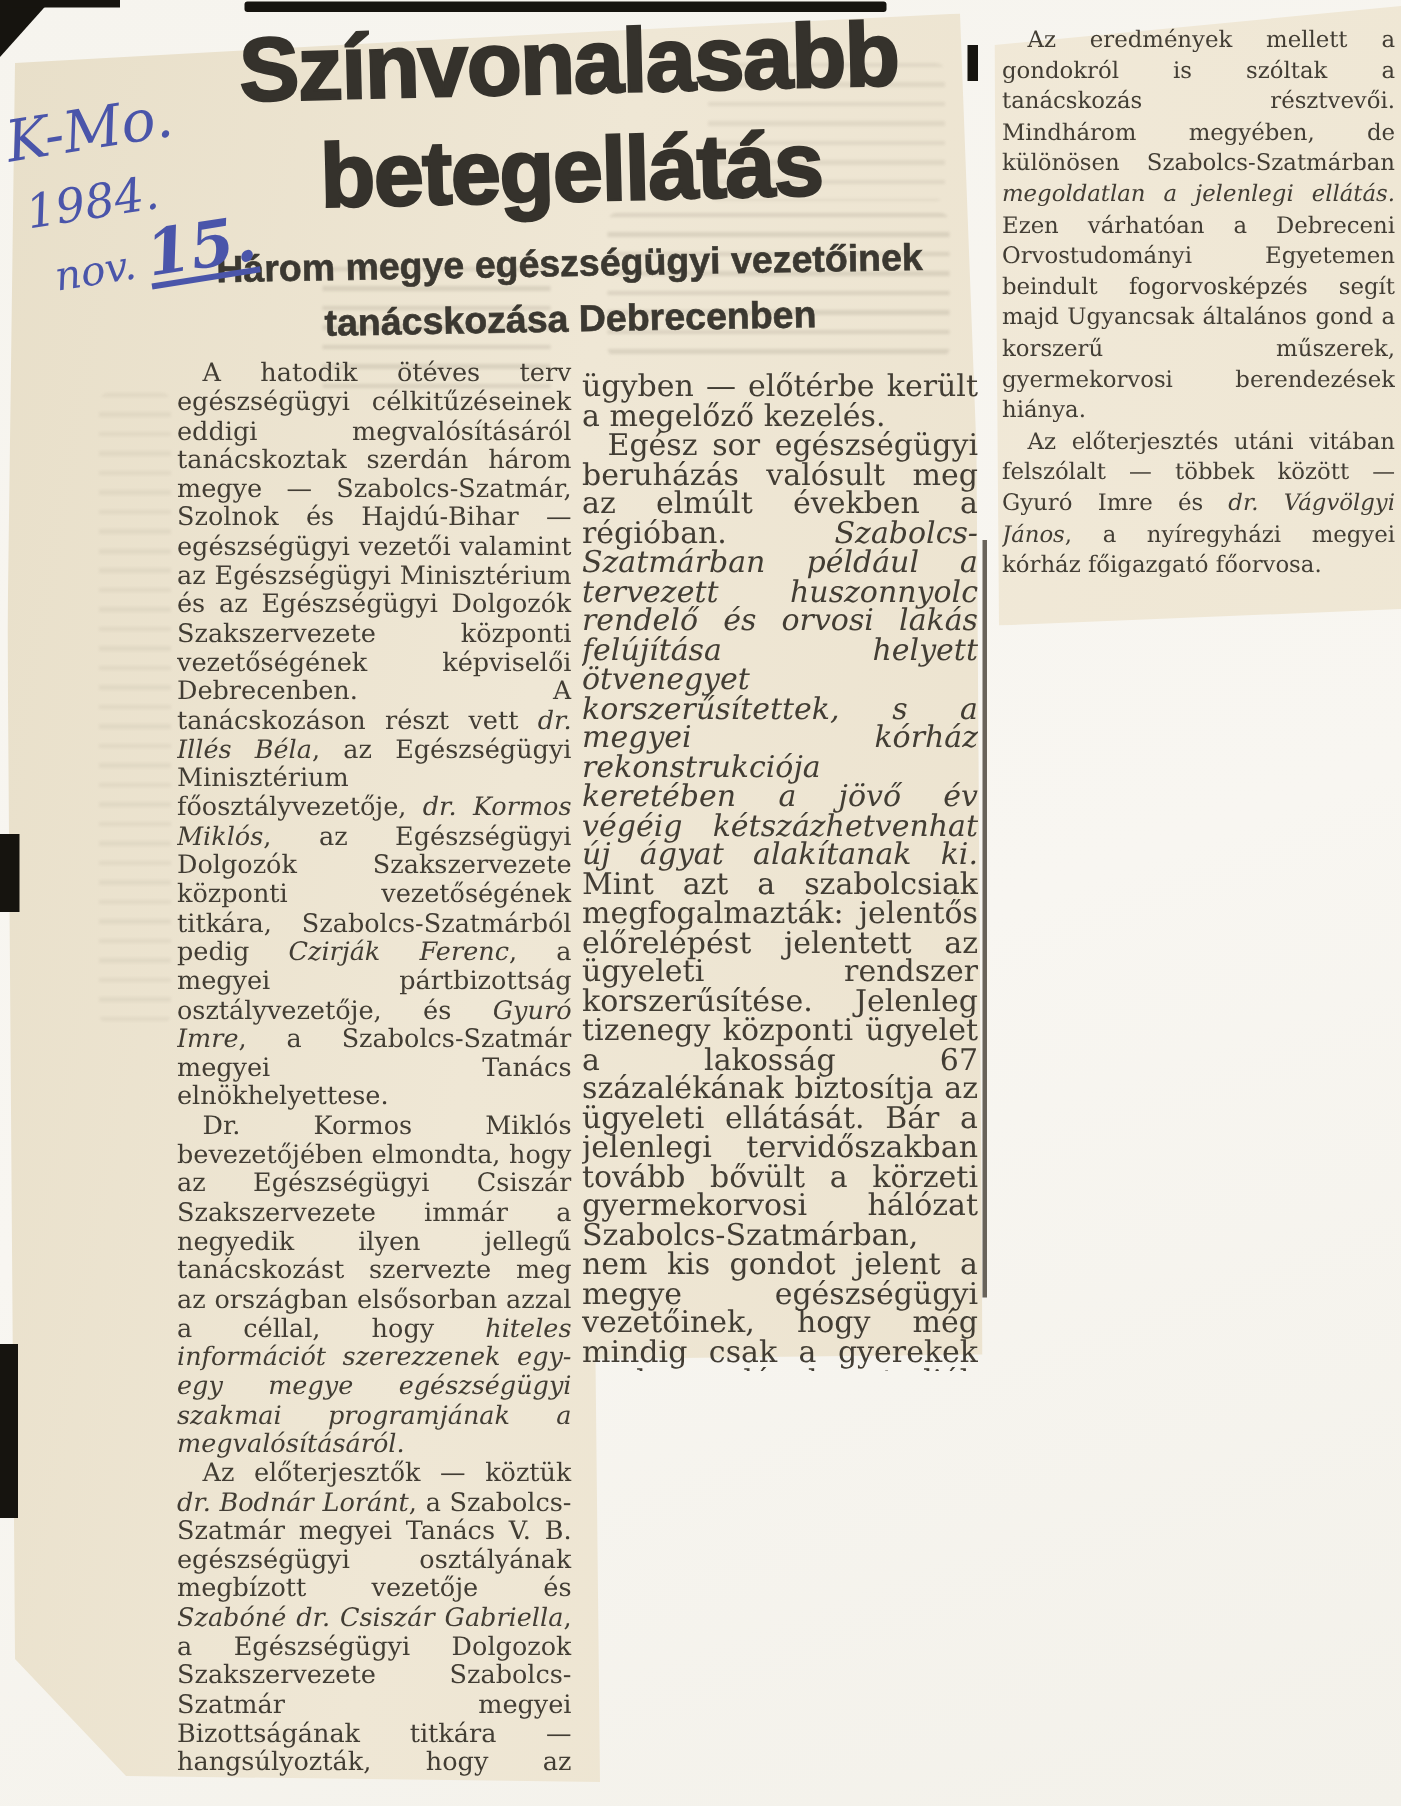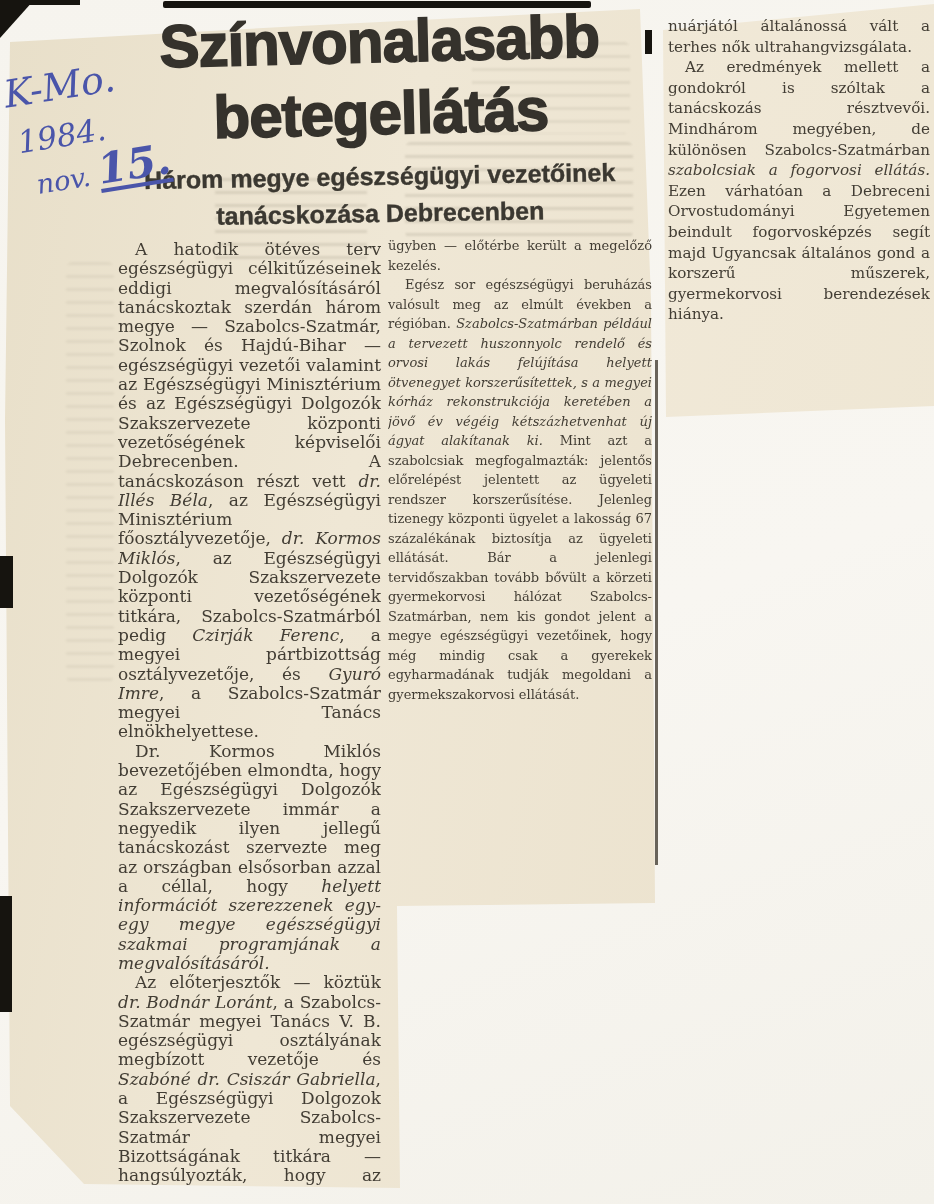--- a/index.html
+++ b/index.html
@@ -58,21 +58,21 @@
   .handnote .l1{font-size:38px;line-height:40px;}
   .handnote .l2{font-size:31px;line-height:34px;margin:12px 0 0 6px;}
   .handnote .l3{font-size:27px;line-height:30px;margin:8px 0 0 18px;}
   .handnote .big15{font-size:42px;font-weight:bold;text-decoration:underline;text-underline-offset:5px;}
   
   .col{position:absolute;color:#423d34;text-align:justify;overflow:hidden;}
   .col p{margin:0;text-indent:17px;}
   .col p.noindent{text-indent:0;}
   .col em{font-style:italic;}
   .col-1{left:118px;top:240px;width:263px;height:946px;font-size:17px;line-height:19.3px;}
-  .col-2{left:388px;top:236px;width:264px;height:666px;font-size:13px;line-height:19.5px;}
+  .col-2{left:388px;top:248px;width:264px;height:666px;font-size:20px;line-height:19.5px;}
   .col-3{left:668px;top:16px;width:262px;height:400px;font-size:15.2px;line-height:20.6px;}
 </style>
 </head>
 <body>
 
 <div class="paper paper-main"></div>
 <div class="paper paper-strip"></div>
 
 <div class="smudge smudge-1"></div>
 <div class="smudge smudge-2"></div>
@@ -90,31 +90,31 @@
 </div>
 
 <div class="handnote">
   <div class="l1">K-Mo.</div>
   <div class="l2">1984.</div>
   <div class="l3"><span>nov.</span> <span class="big15">15.</span></div>
 </div>
 
 <div class="col col-1">
     <p><span>A hatodik ötéves terv egészségügyi célkitűzéseinek eddigi megvalósításáról tanácskoztak szerdán három megye — Szabolcs-Szatmár, Szolnok és Hajdú-Bihar — egészségügyi vezetői valamint az Egészségügyi Minisztérium és az Egészségügyi Dolgozók Szakszervezete központi vezetőségének képviselői Debrecenben. A tanácskozáson részt vett </span><em>dr. Illés Béla</em><span>, az Egészségügyi Minisztérium főosztályvezetője, </span><em>dr. Kormos Miklós</em><span>, az Egészségügyi Dolgozók Szakszervezete központi vezetőségének titkára, Szabolcs-Szatmárból pedig </span><em>Czirják Ferenc</em><span>, a megyei pártbizottság osztályvezetője, és </span><em>Gyuró Imre</em><span>, a Szabolcs-Szatmár megyei Tanács elnökhelyettese.</span></p>
-    <p><span>Dr. Kormos Miklós bevezetőjében elmondta, hogy az Egészségügyi Dolgozók Szakszervezete immár a negyedik ilyen jellegű tanácskozást szervezte meg az országban elsősorban azzal a céllal, hogy </span><em>helyett információt szerezzenek egy-egy megye egészségügyi szakmai programjának a megvalósításáról.</em></p>
+    <p><span>Dr. Kormos Miklós bevezetőjében elmondta, hogy az Egészségügyi Csiszár Szakszervezete immár a negyedik ilyen jellegű tanácskozást szervezte meg az országban elsősorban azzal a céllal, hogy </span><em>hiteles információt szerezzenek egy-egy megye egészségügyi szakmai programjának a megvalósításáról.</em></p>
     <p><span>Az előterjesztők — köztük </span><em>dr. Bodnár Loránt</em><span>, a Szabolcs-Szatmár megyei Tanács V. B. egészségügyi osztályának megbízott vezetője és </span><em>Szabóné dr. Csiszár Gabriella</em><span>, a Egészségügyi Dolgozok Szakszervezete Szabolcs-Szatmár megyei Bizottságának titkára — hangsúlyozták, hogy az alapvető célkitűzéseket mindhárom megyében alapvetően teljesítették. Javult az alapellátás színvonala, a gyógyító munka mellett — különösen az üzemegészség-</span></p>
   </div>
 <div class="col col-2">
     <p class="noindent"><span>ügyben — előtérbe került a megelőző kezelés.</span></p>
     <p><span>Egész sor egészségügyi beruházás valósult meg az elmúlt években a régióban. </span><em>Szabolcs-Szatmárban például a tervezett huszonnyolc rendelő és orvosi lakás felújítása helyett ötvenegyet korszerűsítettek, s a megyei kórház rekonstrukciója keretében a jövő év végéig kétszázhetvenhat új ágyat alakítanak ki.</em><span> Mint azt a szabolcsiak megfogalmazták: jelentős előrelépést jelentett az ügyeleti rendszer korszerűsítése. Jelenleg tizenegy központi ügyelet a lakosság 67 százalékának biztosítja az ügyeleti ellátását. Bár a jelenlegi tervidőszakban tovább bővült a körzeti gyermekorvosi hálózat Szabolcs-Szatmárban, nem kis gondot jelent a megye egészségügyi vezetőinek, hogy még mindig csak a gyerekek egyharmadának tudják megoldani a gyermekszakorvosi ellátását.</span></p>
   </div>
 <div class="col col-3">
   <div>
-      <p class="noindent"><span>nuárjától általánossá vált a terhes nők ultrahangvizsgálata.</span></p>
-      <p><span>Az eredmények mellett a gondokról is szóltak a tanácskozás résztvevői. Mindhárom megyében, de különösen Szabolcs-Szatmárban </span><em>szabolcsiak a fogorvosi ellátás.</em><span> Ezen várhatóan a Debreceni Orvostudományi Egyetemen beindult fogorvosképzés segít majd Ugyancsak általános gond a korszerű műszerek, gyermekorvosi berendezések hiánya.</span></p>
+      <p><span>Az eredmények mellett a gondokról is szóltak a tanácskozás résztvevői. Mindhárom megyében, de különösen Szabolcs-Szatmárban </span><em>megoldatlan a jelenlegi ellátás.</em><span> Ezen várhatóan a Debreceni Orvostudományi Egyetemen beindult fogorvosképzés segít majd Ugyancsak általános gond a korszerű műszerek, gyermekorvosi berendezések hiánya.</span></p>
+      <p><span>Az előterjesztés utáni vitában felszólalt — többek között — Gyuró Imre és </span><em>dr. Vágvölgyi János</em><span>, a nyíregyházi megyei kórház főigazgató főorvosa.</span></p>
     </div>
 
 </div>
 
 <div class="mark mark-corner"></div>
 <div class="mark mark-topline-a"></div>
 <div class="mark mark-topline-b"></div>
 <div class="mark mark-left-nub"></div>
 <div class="mark mark-bottom-strip"></div>
 <div class="mark mark-strip-blob"></div>

